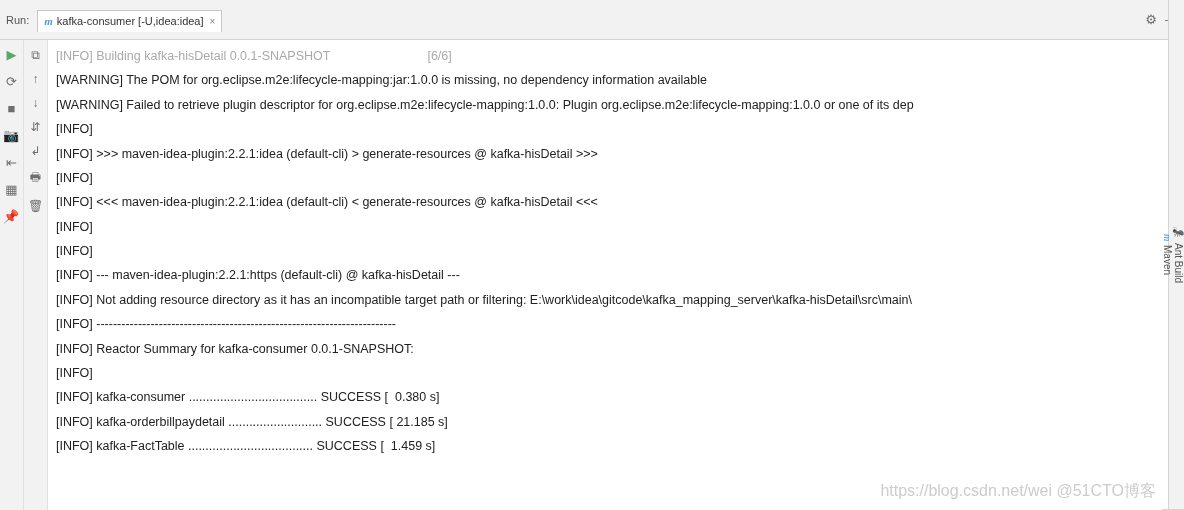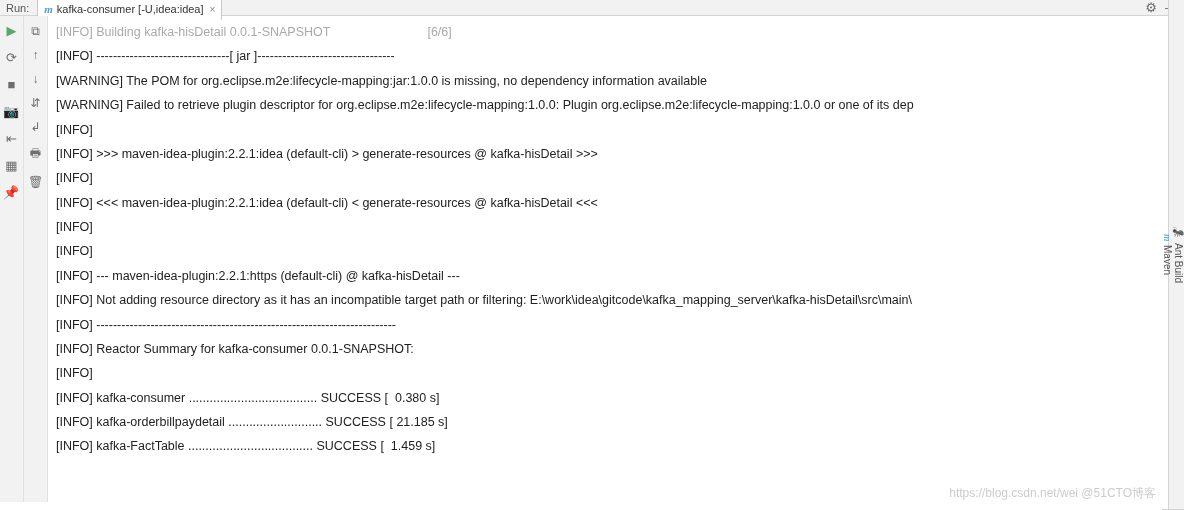--- a/index.html
+++ b/index.html
@@ -7,21 +7,21 @@
       font-family: "Segoe UI", Arial, sans-serif;
       font-size: 12px;
       background: #fff;
       color: #333;
       width: 1184px;
       height: 510px;
       overflow: hidden;
       position: relative;
     }
     .header-bar {
-      height: 16px;
+      height: 40px;
       background: #f2f2f2;
       border-bottom: 1px solid #d4d4d4;
       display: flex;
       align-items: center;
       padding-left: 6px;
     }
     .run-label {
       font-size: 11px;
       color: #555;
       margin-right: 8px;
@@ -114,21 +114,21 @@
       border-bottom: 1px solid #d4d4d4;
       display: flex;
       align-items: center;
       justify-content: center;
       gap: 4px;
     }
     .watermark {
       position: absolute;
       right: 28px;
       bottom: 8px;
-      font-size: 12px;
+      font-size: 16px;
       color: #ccc;
       pointer-events: none;
     }
   </style>
 </head>
 <body>
 
 <div class="header-bar">
   <span class="run-label">Run:</span>
   <div class="tab">
@@ -156,21 +156,20 @@
     <span class="ico">⧉</span>
     <span class="ico">↑</span>
     <span class="ico">↓</span>
     <span class="ico">⇵</span>
     <span class="ico">↲</span>
     <span class="ico">🖶</span>
     <span class="ico">🗑</span>
   </div>
   <div class="console" id="console">
       <div class="line" style="color: rgb(170, 170, 170);">[INFO] Building kafka-hisDetail 0.0.1-SNAPSHOT                            [6/6]</div>
-      <div class="line">[INFO] --------------------------------[ jar ]---------------------------------</div>
       <div class="line">[WARNING] The POM for org.eclipse.m2e:lifecycle-mapping:jar:1.0.0 is missing, no dependency information available</div>
       <div class="line">[WARNING] Failed to retrieve plugin descriptor for org.eclipse.m2e:lifecycle-mapping:1.0.0: Plugin org.eclipse.m2e:lifecycle-mapping:1.0.0 or one of its dep</div>
       <div class="line">[INFO] </div>
       <div class="line">[INFO] &gt;&gt;&gt; maven-idea-plugin:2.2.1:idea (default-cli) &gt; generate-resources @ kafka-hisDetail &gt;&gt;&gt;</div>
       <div class="line">[INFO] </div>
       <div class="line">[INFO] &lt;&lt;&lt; maven-idea-plugin:2.2.1:idea (default-cli) &lt; generate-resources @ kafka-hisDetail &lt;&lt;&lt;</div>
       <div class="line">[INFO] </div>
       <div class="line">[INFO] </div>
       <div class="line">[INFO] --- maven-idea-plugin:2.2.1:https (default-cli) @ kafka-hisDetail ---</div>
       <div class="line">[INFO] Not adding resource directory as it has an incompatible target path or filtering: E:\work\idea\gitcode\kafka_mapping_server\kafka-hisDetail\src\main\</div>

